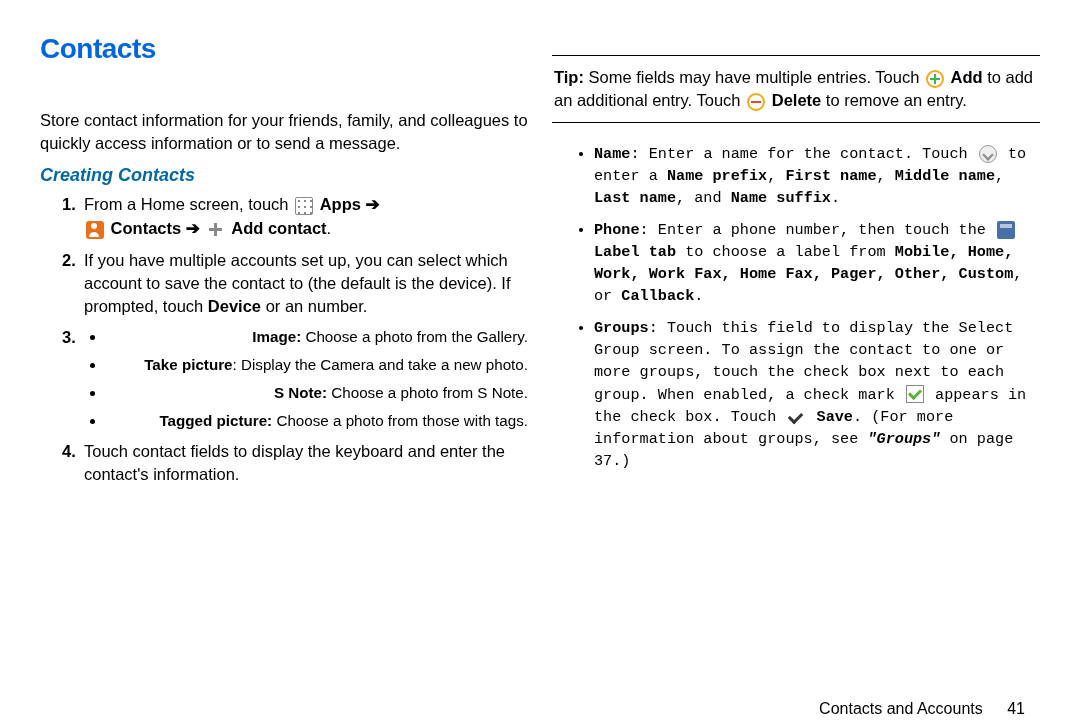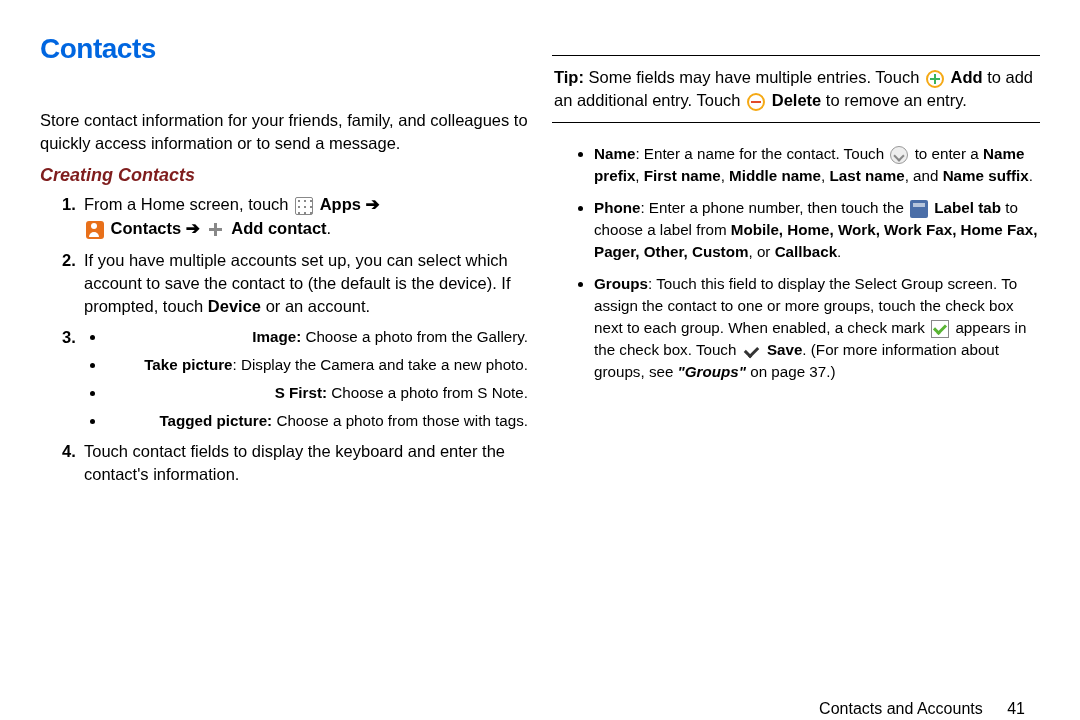--- a/index.html
+++ b/index.html
@@ -34,21 +34,21 @@
       font-weight: 900;
       color: #0066e0;
       font-size: 28px;
       margin-bottom: 8px;
       letter-spacing: -0.5px;
     }
     h2 {
       font-family: Arial, Helvetica, sans-serif;
       font-weight: bold;
       font-style: italic;
-      color: #7f1d1d;
+      color: #0369a1;
       font-size: 18px;
       margin-top: 8px;
       margin-bottom: 6px;
     }
     .intro {
       font-size: 16.5px;
       line-height: 1.4;
       margin-bottom: 4px;
       margin-top: 41px;
     }
@@ -75,20 +75,21 @@
       text-align: right;
     }
     ul.inner > li {
       font-size: 15.2px;
       line-height: 1.45;
       margin-bottom: 6px;
     }
     ul.outer {
       list-style: disc;
       padding-left: 42px;
+      font-family: Liberation Mono, monospace;
     }
     ul.outer > li {
       font-size: 15.2px;
       line-height: 1.45;
       margin-bottom: 10px;
     }
     b { font-weight: bold; }
     .tip-block {
       border-top: 1.5px solid #000;
       border-bottom: 1.5px solid #000;
@@ -306,28 +307,28 @@
         <b>Apps</b>
         <span class="arrow">➔</span><br>
         <span class="icon-contacts"></span>
         <b>Contacts</b>
         <span class="arrow">➔</span>
         <span class="icon-plus-gray"></span>
         <b>Add contact</b><span>.</span>
       </li>
       <li>
         <span class="num">2.</span>
-        <span>If you have multiple accounts set up, you can select which account to save the contact to (the default is the device). If prompted, touch </span><b>Device</b><span> or an account.</span>
+        <span>If you have multiple accounts set up, you can select which account to save the contact to (the default is the device). If prompted, touch </span><b>Device</b><span> or an number.</span>
       </li>
       <li>
         <span class="num">3.</span>
         <ul class="inner">
           <li><b>Image:</b><span> Choose a photo from the Gallery.</span></li>
           <li><b>Take picture</b><span>: Display the Camera and take a new photo.</span></li>
-          <li><b>S First:</b><span> Choose a photo from S Note.</span></li>
+          <li><b>S Note:</b><span> Choose a photo from S Note.</span></li>
           <li><b>Tagged picture:</b><span> Choose a photo from those with tags.</span></li>
         </ul>
       </li>
       <li>
         <span class="num">4.</span>
         <span>Touch contact fields to display the keyboard and enter the contact's information.</span>
       </li>
     </ol>
   </div>
 

